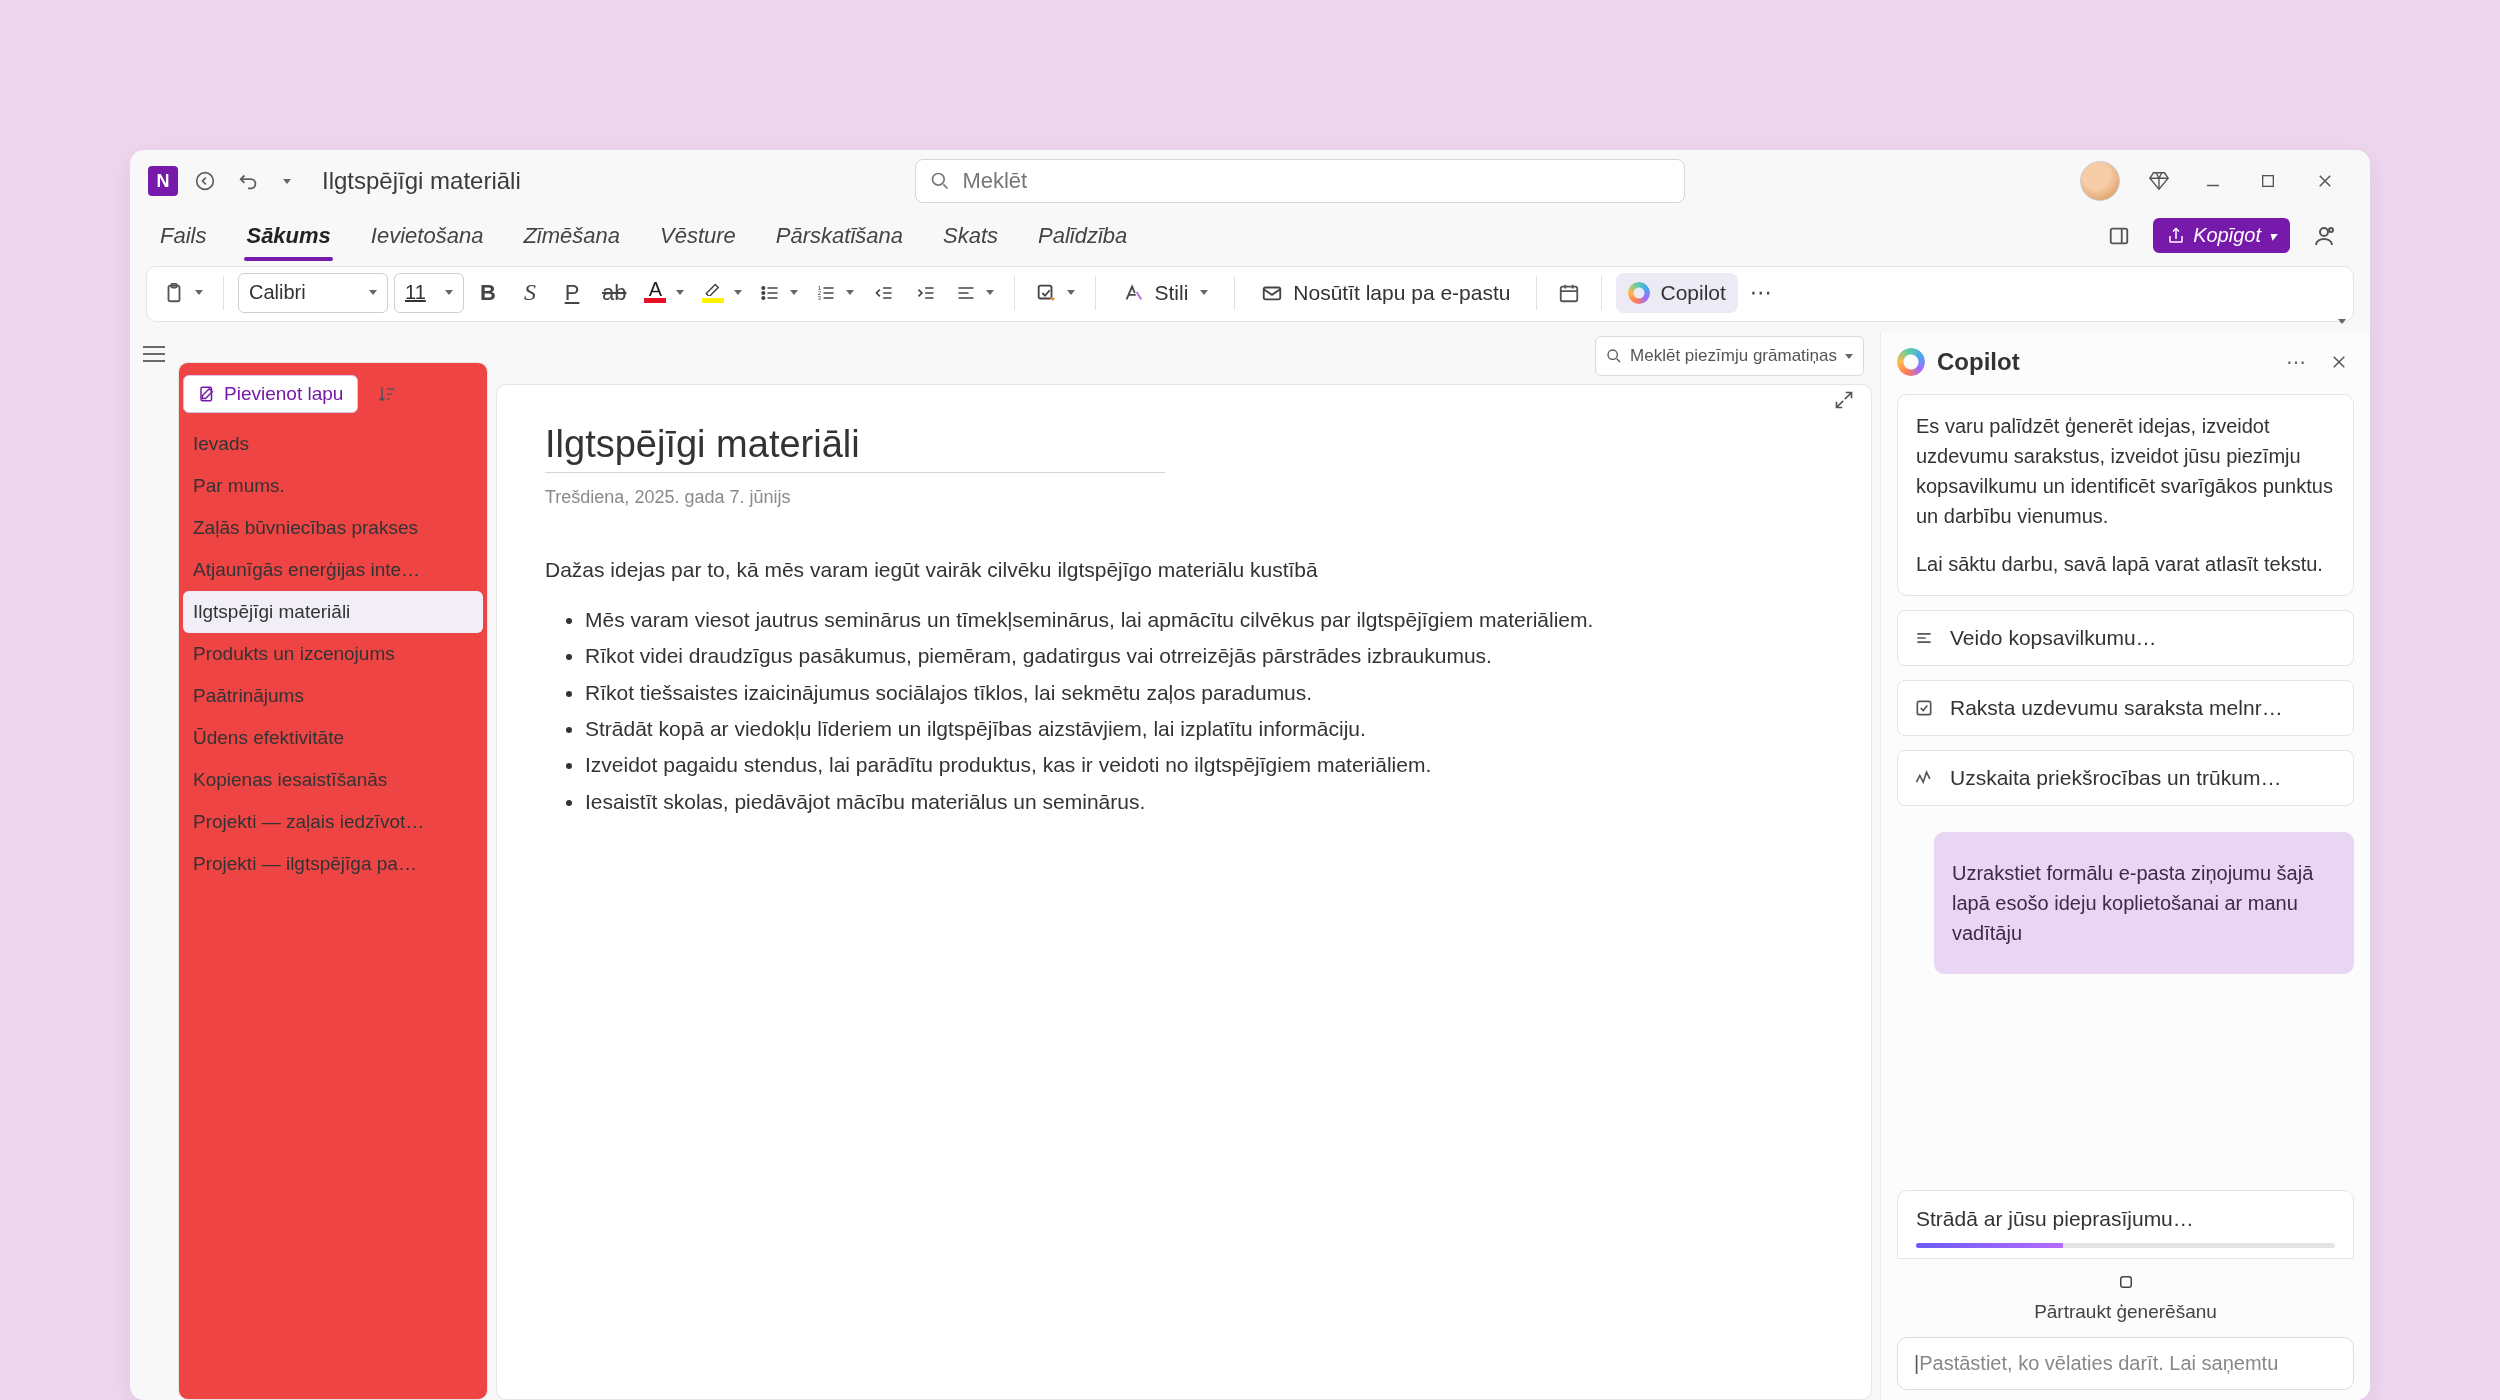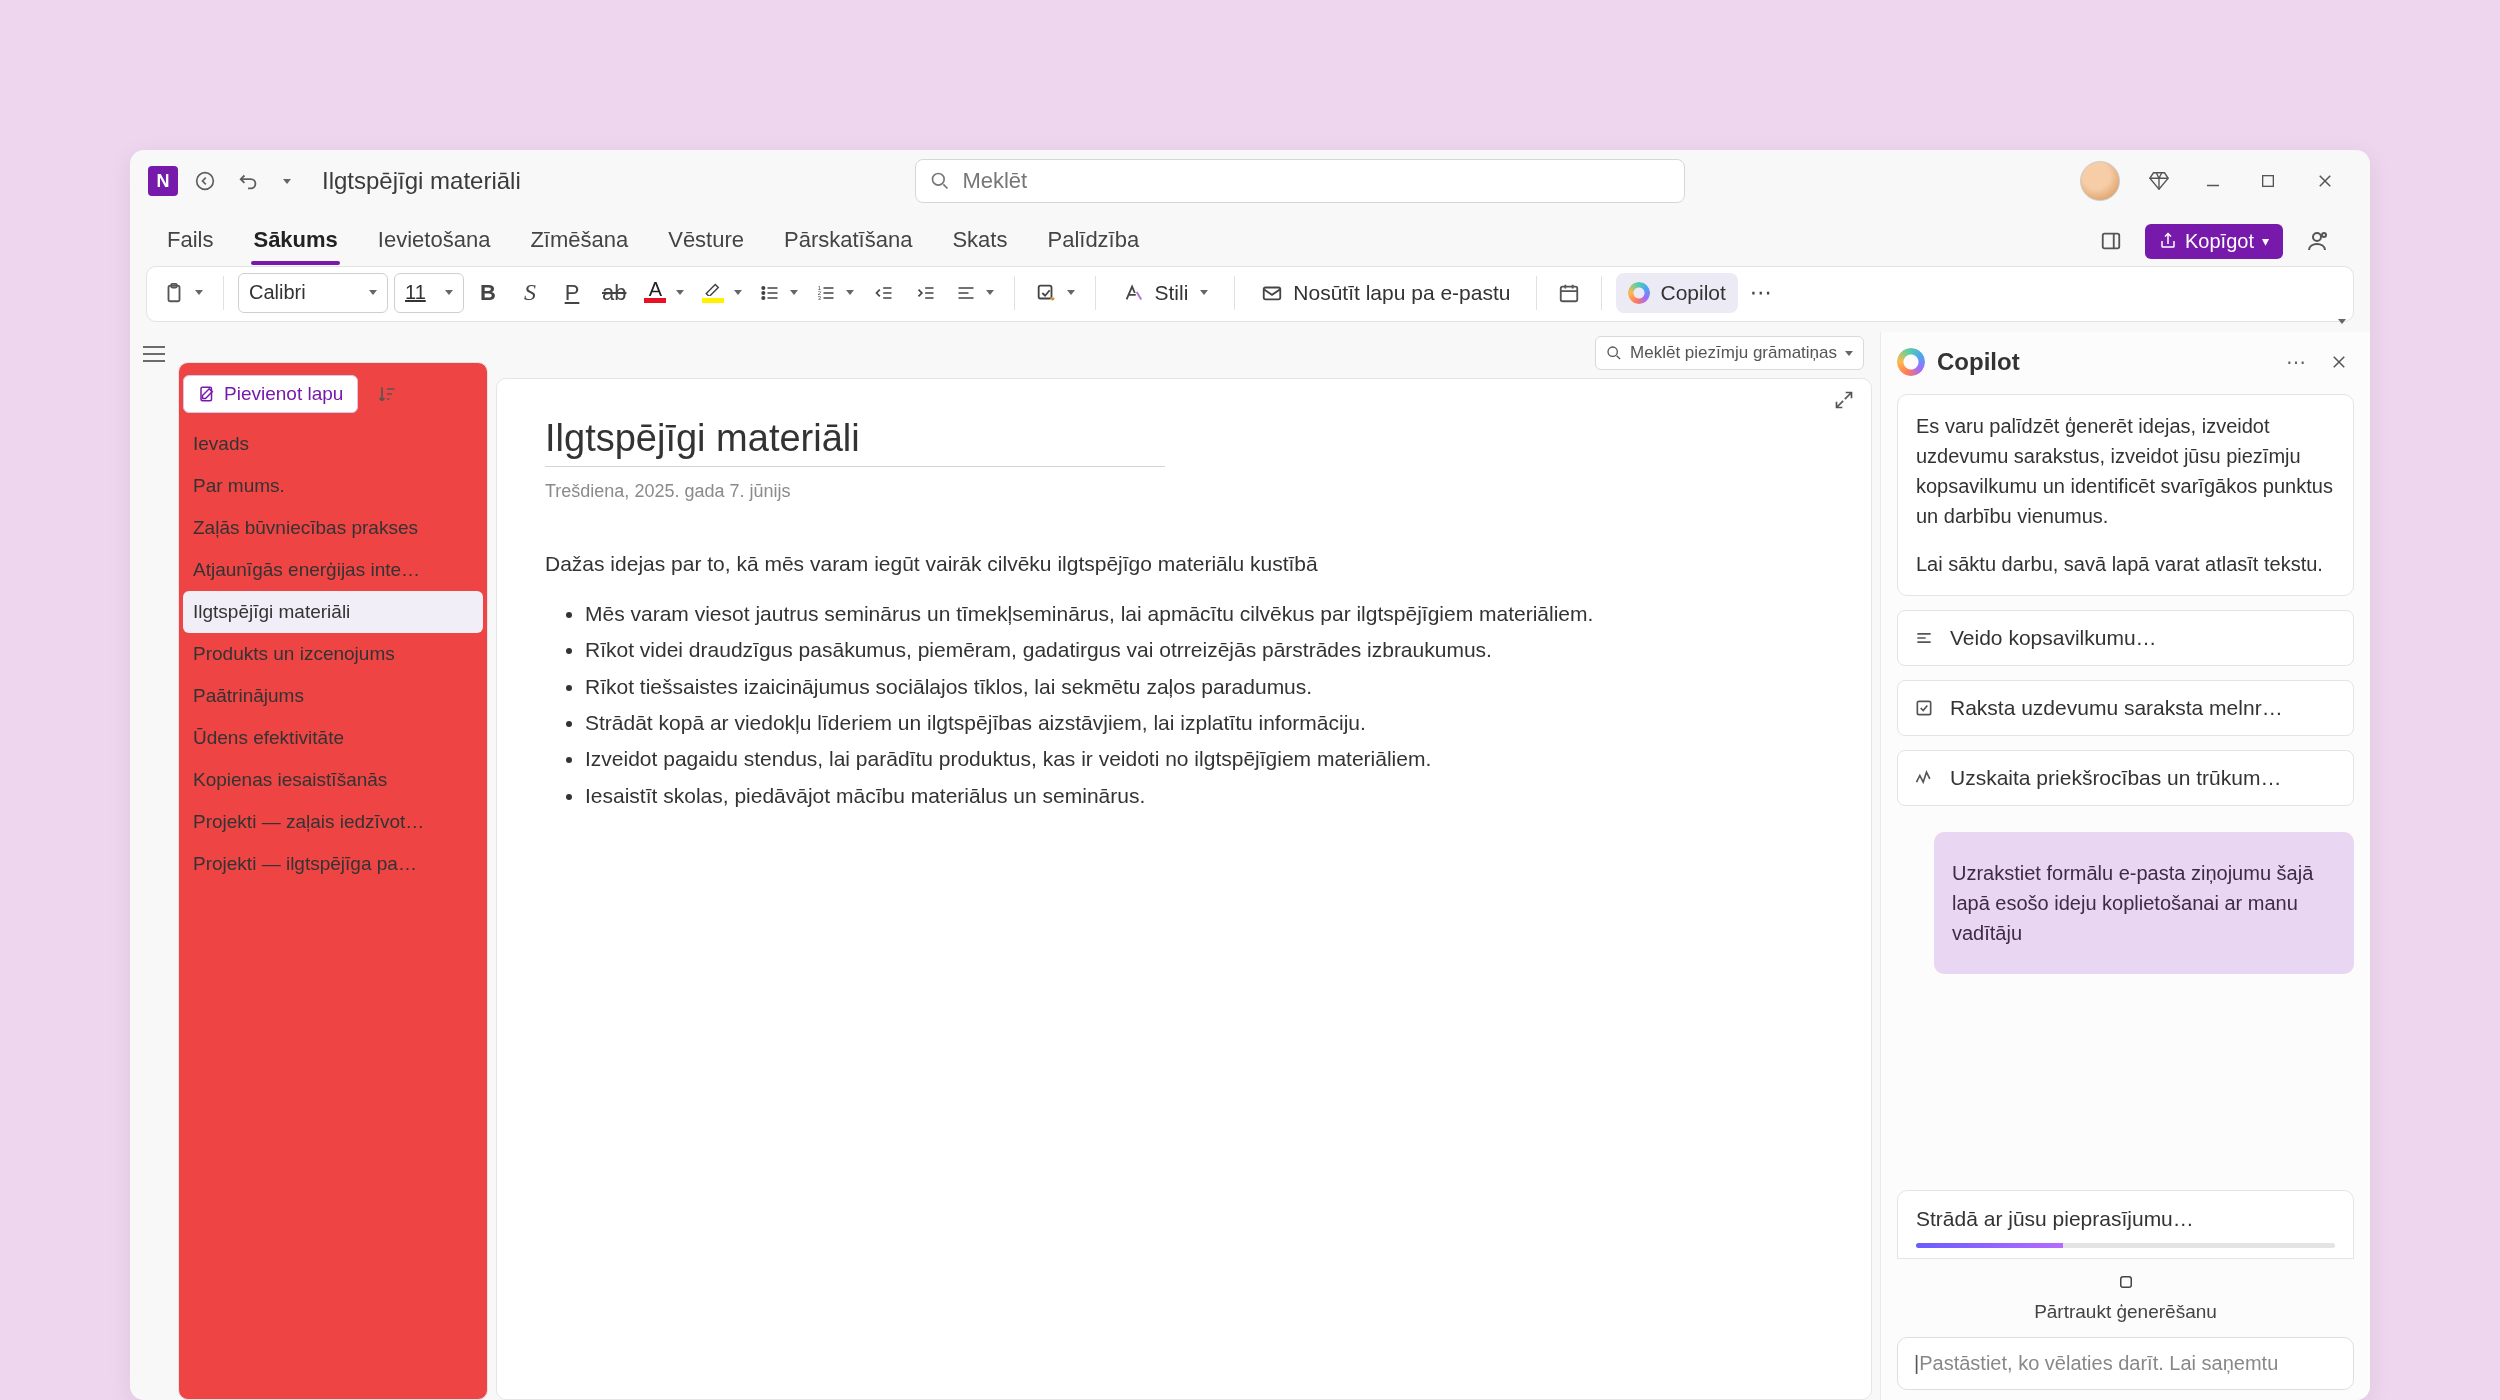--- a/index.html
+++ b/index.html
@@ -76,25 +76,26 @@
       width: 40px; height: 40px; border-radius: 50%;
       background: radial-gradient(circle at 40% 35%, #f7cda8 0 40%, #d18e4c 100%);
       border: 1px solid #ccc;
     }
     .win-ctrl { font-size: 20px; color: #555; cursor: pointer; width: 28px; text-align: center; }
     .win-ctrl.sq { font-size: 16px; }
 
     
     .tabs-row {
       display: flex;
-      align-items: flex-end;
+      align-items: center;
       height: 48px;
-      padding: 0 35px;
+      padding: 0 28px;
       gap: 36px;
       border-bottom: 1px solid transparent;
+      font-style: italic;
     }
     .tab {
       font-size: 22px;
       color: #444;
       padding: 6px 2px;
       cursor: pointer;
       position: relative;
     }
     .tab.active {
       font-weight: 600;
@@ -299,21 +300,21 @@
       padding: 0 8px 0 8px;
       position: relative;
     }
     .canvas-tools {
       display: flex;
       justify-content: flex-end;
       gap: 14px;
       padding: 4px 8px 8px 8px;
     }
     .notebook-search {
-      height: 34px;
+      height: 40px;
       background: #fff;
       border: 1px solid #d9d9d9;
       border-radius: 6px;
       display: flex; align-items: center; gap: 8px;
       padding: 0 10px;
       font-size: 17px;
       color: #555;
       cursor: pointer;
     }
     .expand-btn {

